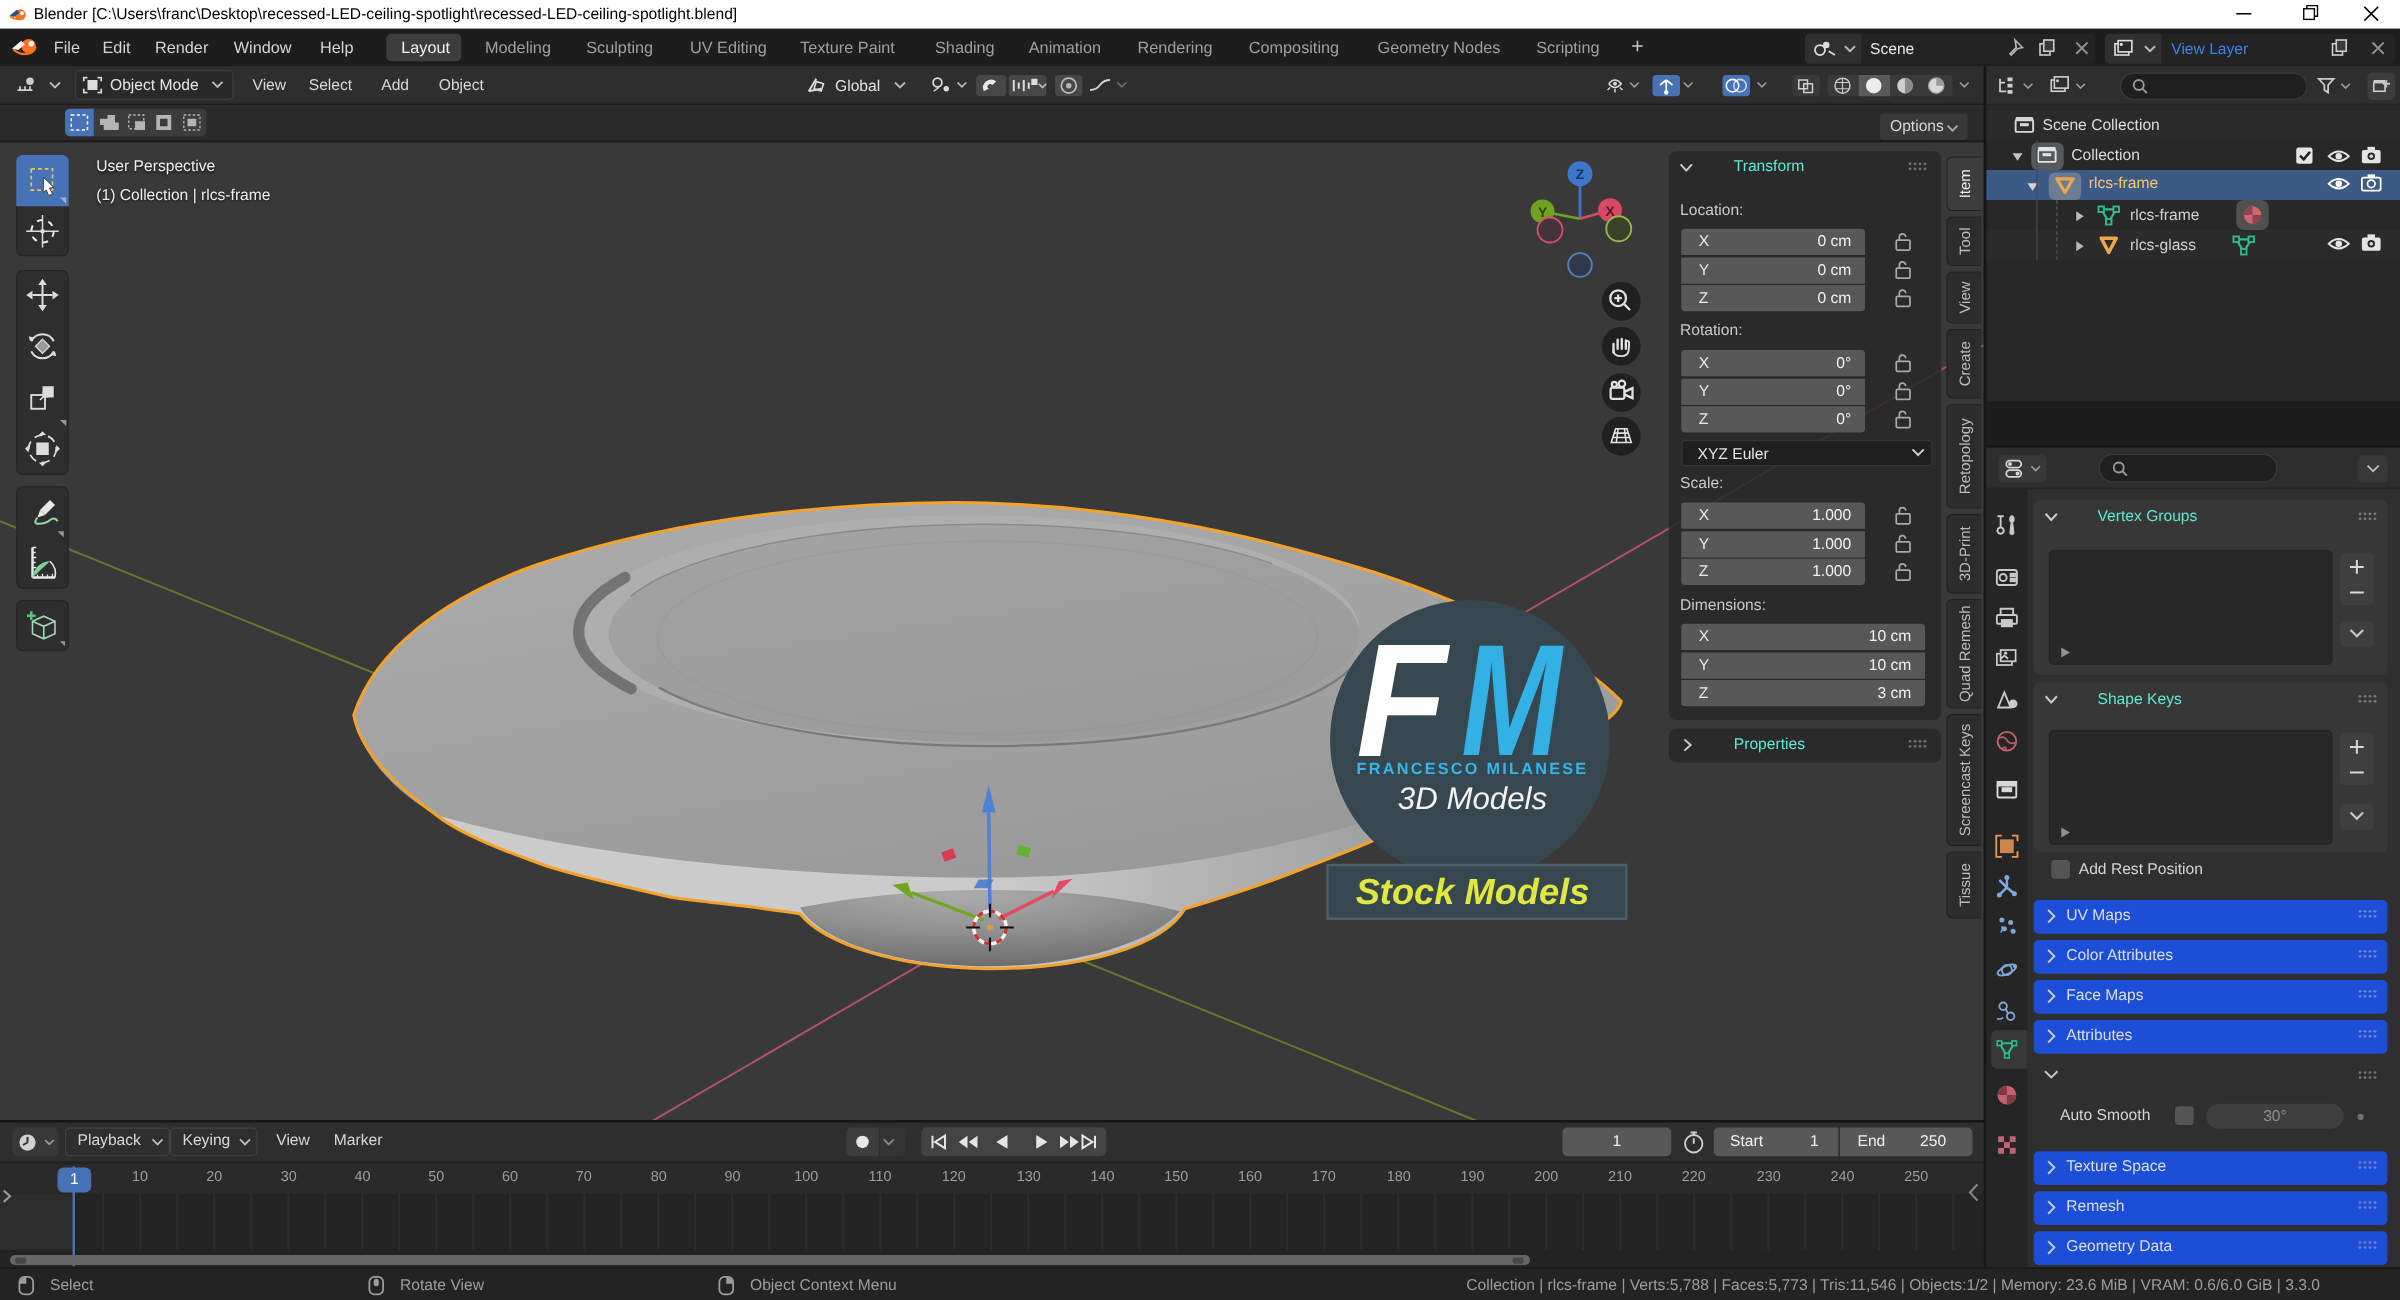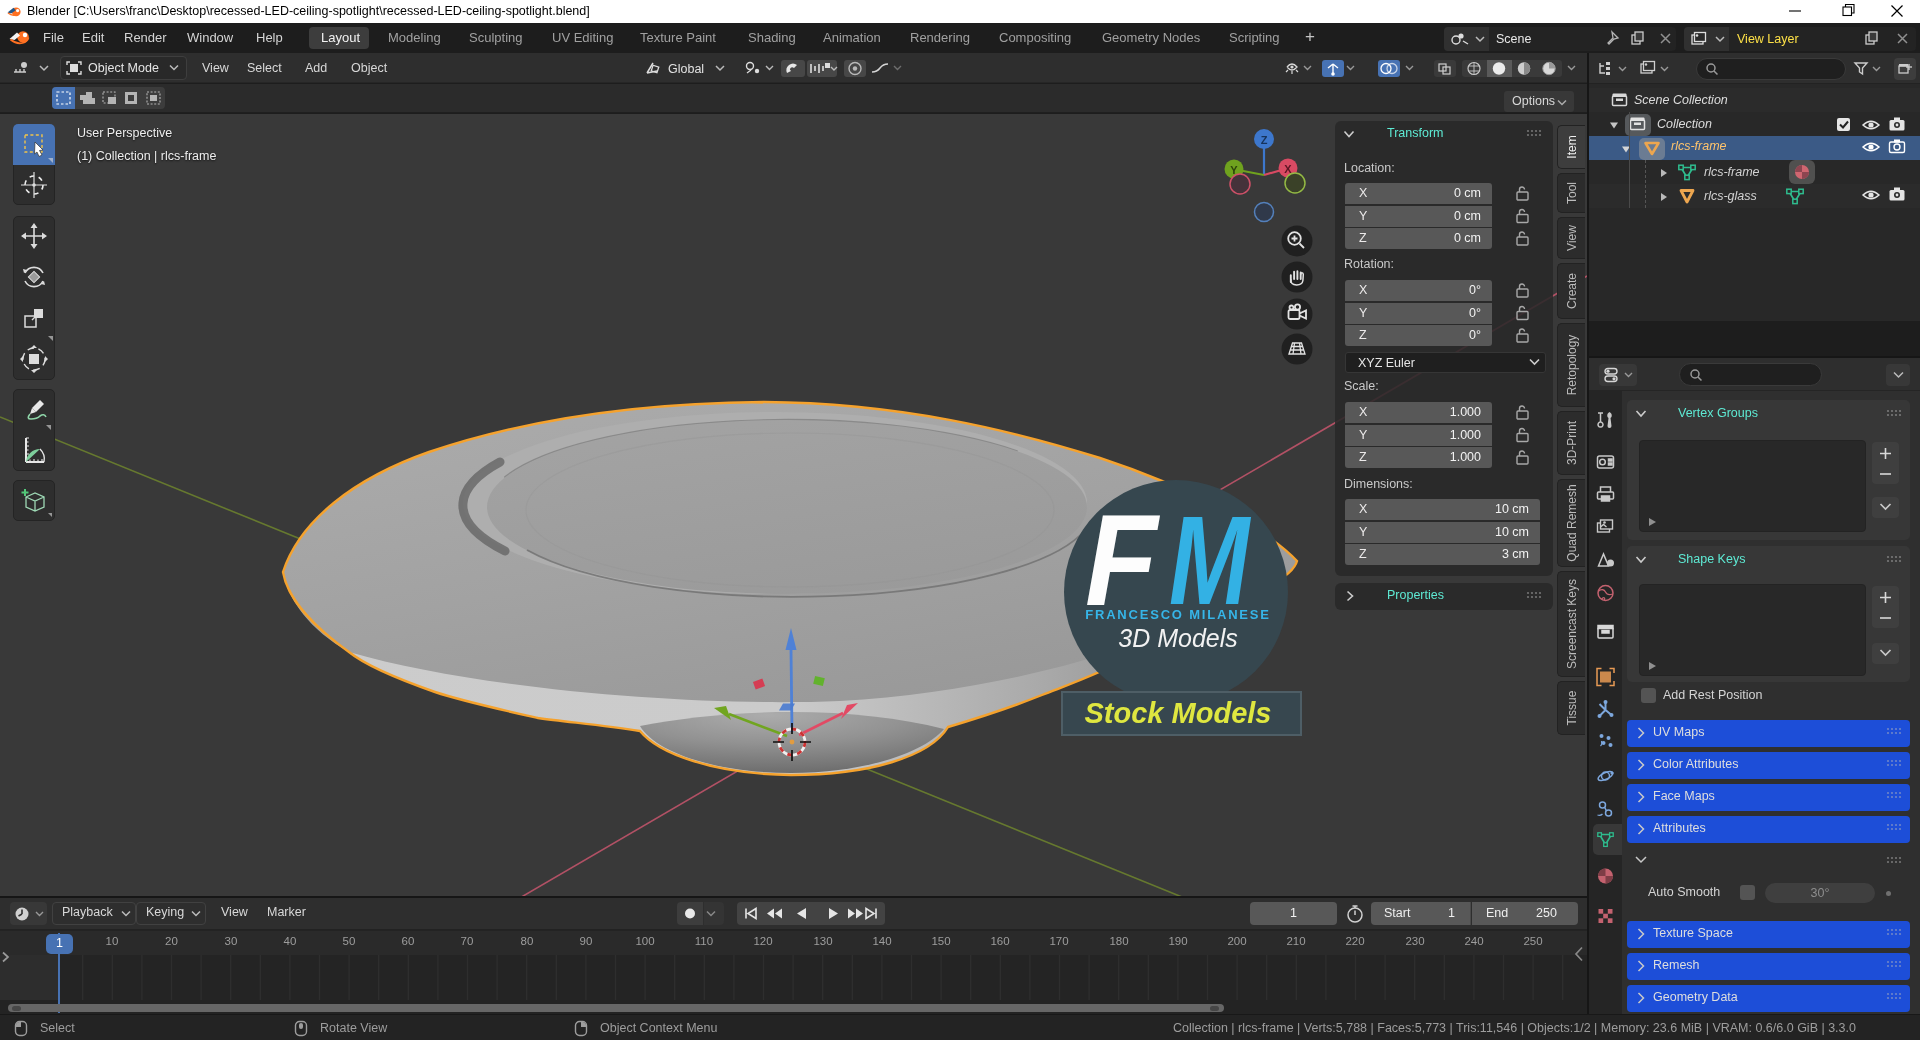--- a/index.html
+++ b/index.html
@@ -76,21 +76,21 @@
   </svg>
 
   <div class="abs" style="left:1684px;top:4px;width:232px;height:24px;background:#232323;border-radius:4px;"></div>
   <div class="abs" style="left:1684px;top:4px;width:45px;height:24px;background:#303030;border-radius:4px 0 0 4px;"></div>
   <svg class="abs" style="left:1690px;top:8px;" width="36" height="16" viewBox="0 0 36 16">
     <rect x="2" y="4" width="11" height="9" fill="none" stroke="#ddd" stroke-width="1.3"></rect>
     <rect x="4.5" y="1.5" width="11" height="9" fill="#2a2a2a" stroke="#ddd" stroke-width="1.3"></rect>
     <circle cx="7" cy="4.5" r="1.3" fill="#ddd"></circle>
     <path d="M26 6 l4 4 4-4" fill="none" stroke="#bbb" stroke-width="1.5"></path>
   </svg>
-  <div class="abs" style="left:1737px;top:9px;color:#fde047;font-size:12.5px;">View Layer</div>
+  <div class="abs" style="left:1737px;top:9px;color:#3b82f6;font-size:12.5px;">View Layer</div>
   <svg class="abs" style="left:1862px;top:7px;" width="54" height="18" viewBox="0 0 54 18">
     <rect x="4" y="5" width="8" height="9" fill="none" stroke="#ccc" stroke-width="1.3"></rect>
     <rect x="7" y="2" width="8" height="9" fill="#3a3a3a" stroke="#ccc" stroke-width="1.3"></rect>
     <path d="M36 4 l9 9 M45 4 l-9 9" stroke="#909090" stroke-width="1.5"></path>
   </svg>
 </div>
 
 <div class="abs" style="left:0;top:53px;width:1587px;height:30px;background:#2e2e2e;border-bottom:1px solid #262626;">
   <svg class="abs" style="left:12px;top:6px;" width="40" height="18" viewBox="0 0 40 18">
     <path d="M2 13 h12 M4 13 v-3 M8 13 v-3 M12 13 v-3" stroke="#ccc" stroke-width="1.4" fill="none"></path>
@@ -570,21 +570,21 @@
 <div class="ntab" style="top:479px;height:88px;">
     <span>Quad Remesh</span>
   </div>
 <div class="ntab" style="top:571px;height:106px;">
     <span>Screencast Keys</span>
   </div>
 <div class="ntab" style="top:681px;height:54px;">
     <span>Tissue</span>
   </div>
 
-<div class="abs" style="left:1589px;top:53px;width:331px;height:268px;background:#282828;font-style:italic;">
+<div class="abs" style="left:1589px;top:53px;width:331px;height:268px;background:#282828;">
   <div class="abs" style="left:0;top:0;width:331px;height:31px;background:#2e2e2e;border-bottom:1px solid #222;"></div>
   <svg class="abs" style="left:8px;top:7px;" width="100" height="18" viewBox="0 0 100 18">
     <g stroke="#d0d0d0" stroke-width="1.4" fill="none">
         <path d="M3 3 v10 h5 M3 6 h4"></path>
         <rect x="9" y="2" width="4" height="3" fill="#d0d0d0" stroke="none"></rect>
         <rect x="9" y="7" width="4" height="3" fill="#d0d0d0" stroke="none"></rect>
         <rect x="9" y="12" width="4" height="3" fill="#d0d0d0" stroke="none"></rect>
       </g>
     <path d="M22 7 l3.5 3.5 3.5-3.5" fill="none" stroke="#999" stroke-width="1.4"></path>
     <g stroke="#d0d0d0" stroke-width="1.3" fill="none">

